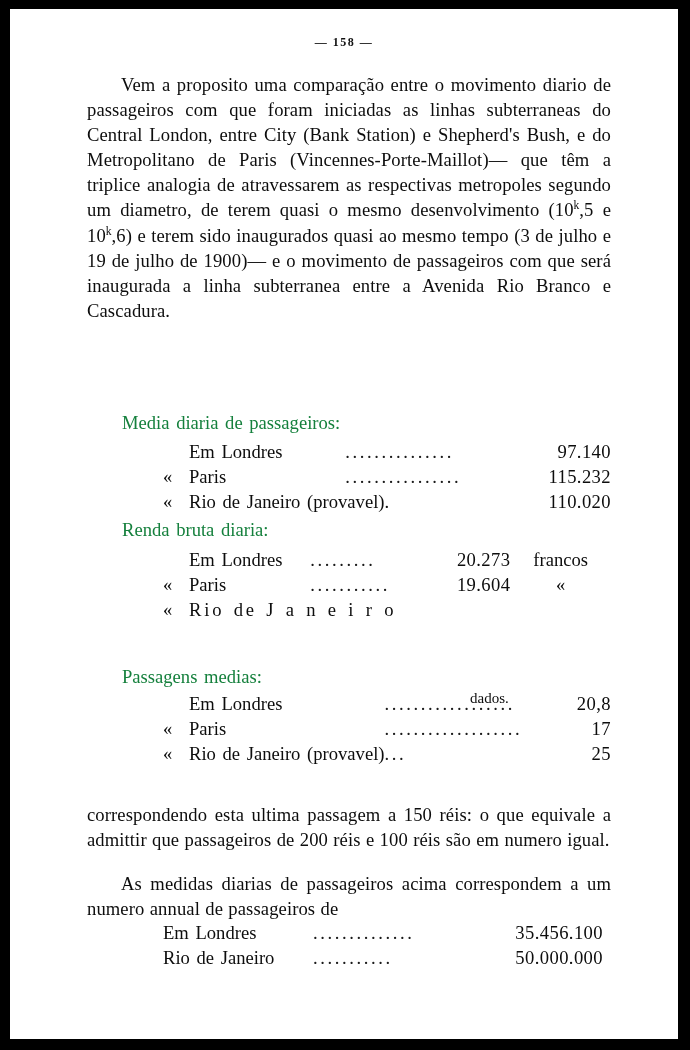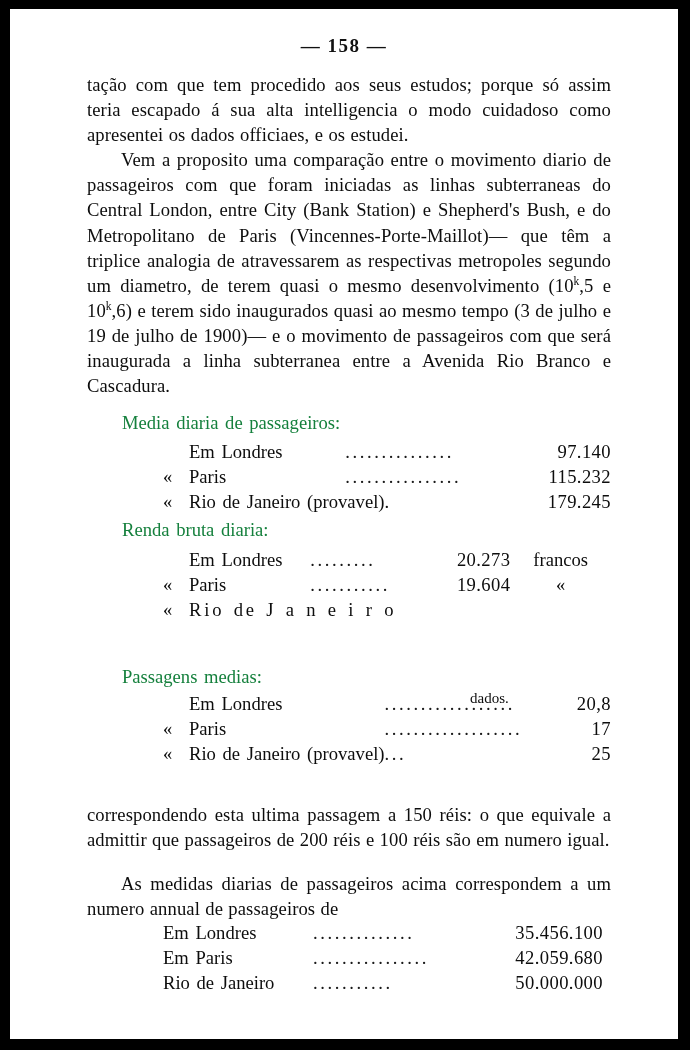--- a/index.html
+++ b/index.html
@@ -34,21 +34,21 @@
     overflow: hidden;
   }
 
   
   .folio {
     position: absolute;
     top: 26px;
     left: 0;
     width: 668px;
     text-align: center;
-    font-size: 19px;
+    font-size: 12px;
     font-weight: bold;
     letter-spacing: 1.5px;
     color: #111;
   }
 
   
   .textblock {
     position: absolute;
     left: 77px;
     top: 63px;
@@ -163,41 +163,40 @@
 </style>
 </head>
 <body>
 
 <div class="scan-frame">
   <div class="page">
 
     <div class="folio">— 158 —</div>
 
     <div class="textblock">
-      <p class="para">tação com que tem procedido aos seus estudos; porque só assim teria escapado á sua alta intelligencia o modo cuidadoso como apresentei os dados officiaes, e os estudei.</p>
       <p class="para indent"><span>Vem a proposito uma comparação entre o movimento diario de passageiros com que foram iniciadas as linhas subterraneas do Central London, entre City (Bank Station) e Shepherd's Bush, e do Metropolitano de Paris (Vincennes-Porte-Maillot)— que têm a triplice analogia de atravessarem as respectivas metropoles segundo um diametro, de terem quasi o mesmo desenvolvimento (10</span><sup class="kmk">k</sup><span>,5 e 10</span><sup class="kmk">k</sup><span>,6) e terem sido inaugurados quasi ao mesmo tempo (3 de julho e 19 de julho de 1900)— e o movimento de passageiros com que será inaugurada a linha subterranea entre a Avenida Rio Branco e Cascadura.</span></p>
     </div>
 
     <div class="group1">
       <p class="listhead">Media diaria de passageiros:</p>
       <table class="entries">
         <tbody>
             <tr>
           <td class="lbl g1-lbl"><span class="guil"></span><span>Em Londres</span></td>
           <td class="leader g1-lead">...............</td>
           <td class="val g1-val">97.140</td>
         </tr>
         <tr>
           <td class="lbl g1-lbl"><span class="guil">«</span><span>Paris</span></td>
           <td class="leader g1-lead">................</td>
           <td class="val g1-val">115.232</td>
         </tr>
         <tr>
           <td class="lbl g1-lbl" colspan="2"><span class="guil">«</span><span>Rio de Janeiro (provavel).</span></td>
-          <td class="val g1-val">179.245</td>
+          <td class="val g1-val">110.020</td>
         </tr>
       </tbody>
         </table>
     </div>
 
     <div class="group2">
       <p class="listhead">Renda bruta diaria:</p>
       <table class="entries">
         <tbody>
             <tr>
@@ -255,25 +254,20 @@
 
     <div class="group4">
       <table class="entries">
         <tbody>
             <tr>
           <td class="lbl g4-lbl">Em Londres</td>
           <td class="leader g4-lead">..............</td>
           <td class="val g4-val">35.456.100</td>
         </tr>
         <tr>
-          <td class="lbl g4-lbl">Em Paris</td>
-          <td class="leader g4-lead">................</td>
-          <td class="val g4-val">42.059.680</td>
-        </tr>
-        <tr>
           <td class="lbl g4-lbl">Rio de Janeiro</td>
           <td class="leader g4-lead">...........</td>
           <td class="val g4-val">50.000.000</td>
         </tr>
       </tbody>
         </table>
     </div>
 
   </div>
 </div>

